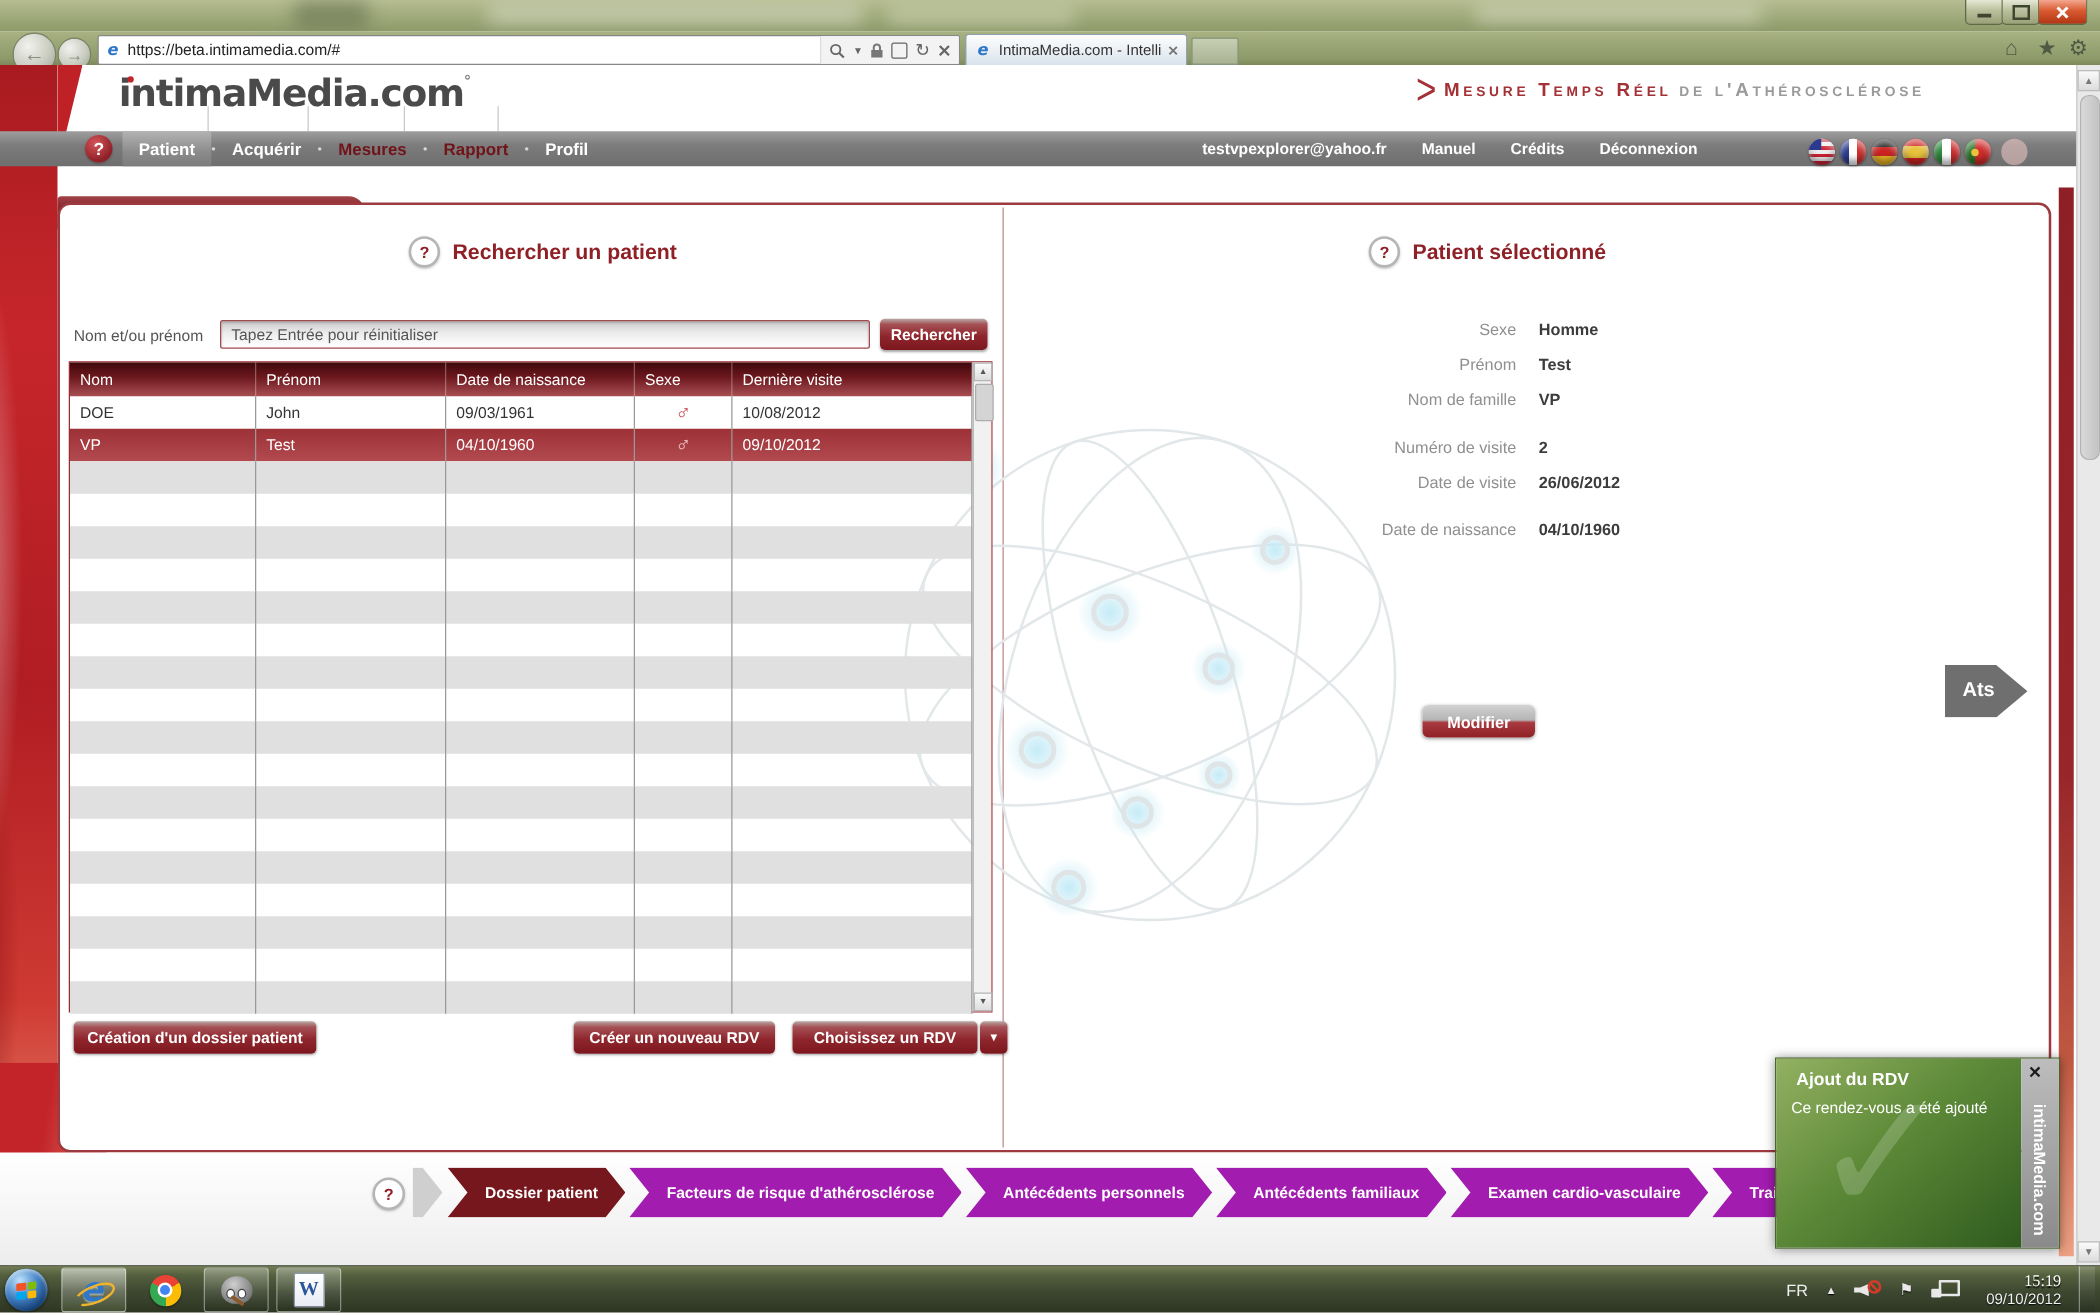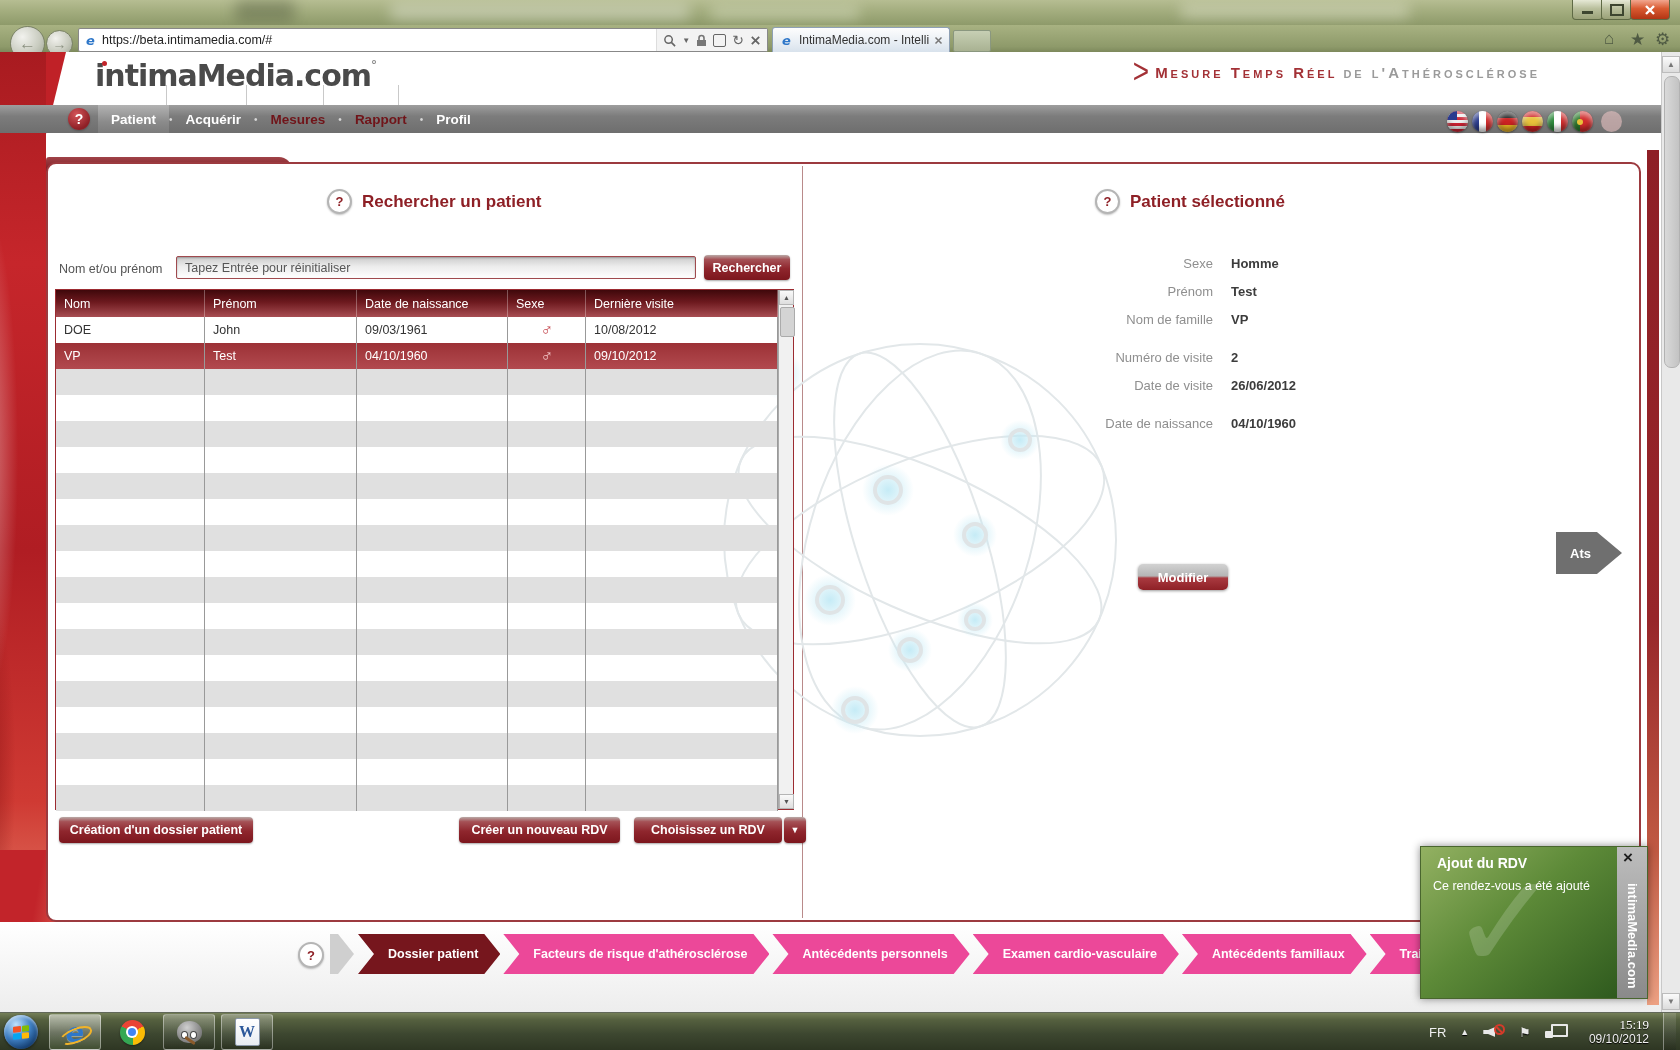--- a/index.html
+++ b/index.html
@@ -150,27 +150,27 @@
   .prow{display:flex;align-items:center;height:22px;margin-bottom:6px;}
   .prow.gap{margin-top:16px;}
   .plabel{width:313px;text-align:right;font-size:13px;color:#8f8f8f;}
   .pvalue{margin-left:18px;font-size:13px;font-weight:bold;color:#3c3c3c;}
   #btn-modifier{left:1138px;top:564px;width:90px;height:26px;border-radius:5px;border:none;cursor:pointer;
     background:linear-gradient(180deg,#d2d2d2 0%,#b5b5b5 46%,#a93a40 54%,#8e2026 100%);
     color:#fff;font-weight:bold;font-size:13px;box-shadow:0 1px 3px rgba(0,0,0,.4);
     font-family:"Liberation Sans",sans-serif;}
   #ats{left:1556px;top:532px;width:66px;height:42px;background:#6f6f6f;
     clip-path:polygon(0 0,62% 0,100% 50%,62% 100%,0 100%);
-    color:#fff;font-weight:bold;font-size:13px;display:flex;align-items:center;padding-left:14px;
+    color:#fff;font-weight:bold;font-size:16px;display:flex;align-items:center;padding-left:14px;
     box-sizing:border-box;cursor:pointer;}
 
   
   #footer{left:0;top:922px;width:1680px;height:90px;background:linear-gradient(180deg,#ffffff,#ededed);}
   #crumbs{left:358px;top:934px;display:flex;gap:3px;}
-  .crumb{height:40px;display:flex;align-items:center;background:#ec4899;color:#fff;font-weight:bold;
+  .crumb{height:40px;display:flex;align-items:center;background:#a21caf;color:#fff;font-weight:bold;
     font-size:12.5px;padding:0 22px 0 30px;cursor:pointer;
     clip-path:polygon(0 0,calc(100% - 16px) 0,100% 50%,calc(100% - 16px) 100%,0 100%,16px 50%);}
   .crumb.active{background:#76161d;}
   #crumbstub{left:330px;top:934px;width:24px;height:40px;background:#cfcfcf;
     clip-path:polygon(0 0,8px 0,100% 50%,8px 100%,0 100%);}
 
   
   #toast{left:1420px;top:846px;width:226px;height:151px;display:flex;border:1px solid #49662e;
     box-shadow:0 0 8px rgba(0,0,0,.45);z-index:30;}
   #toast-main{flex:1;position:relative;overflow:hidden;
@@ -325,20 +325,26 @@
       <div class="nav-item active">Patient</div>
       <div class="nav-dot">•</div>
       <div class="nav-item">Acquérir</div>
       <div class="nav-dot">•</div>
       <div class="nav-item hl">Mesures</div>
       <div class="nav-dot">•</div>
       <div class="nav-item hl">Rapport</div>
       <div class="nav-dot">•</div>
       <div class="nav-item">Profil</div>
     </div>
+  <div class="abs" id="nav-right" style="top:53px;">
+    <span>testvpexplorer@yahoo.fr</span>
+  <div style="cursor: pointer;">Manuel</div>
+      <div style="cursor: pointer;">Crédits</div>
+      <div style="cursor: pointer;">Déconnexion</div>
+    </div>
   <div class="abs" id="flagbar" style="top:58px;">
       <div class="flag f-usa"></div>
       <div class="flag f-france"></div>
       <div class="flag f-germany"></div>
       <div class="flag f-spain"></div>
       <div class="flag f-italy"></div>
       <div class="flag f-portugal"></div>
       <div class="flag-disabled"></div>
     </div>
 
@@ -594,22 +600,22 @@
 
   <div class="abs" id="footer" style="top:870px;"></div>
   <div class="qmark abs" style="left:298px;top:890px;width:22px;height:22px;font-size:13px;">
       <span>?</span>
     </div>
   <div class="abs" id="crumbstub" style="top:882px;"></div>
   <div class="abs" id="crumbs" style="top:882px;">
       <div class="crumb active">Dossier patient</div>
       <div class="crumb">Facteurs de risque d'athérosclérose</div>
       <div class="crumb">Antécédents personnels</div>
+      <div class="crumb">Antécédents familiaux</div>
       <div class="crumb">Examen cardio-vasculaire</div>
-      <div class="crumb">Antécédents familiaux</div>
       <div class="crumb">Traitements</div>
     </div>
 </div>
 
 <div class="abs" id="redstrip"></div>
 <div class="abs" id="pgsb">
   <div class="sbbtn" style="top:4px;">▲</div>
   <div id="pgthumb" style="top:24px;"></div>
   <div class="sbbtn" style="bottom:2px;">▼</div>
 </div>

